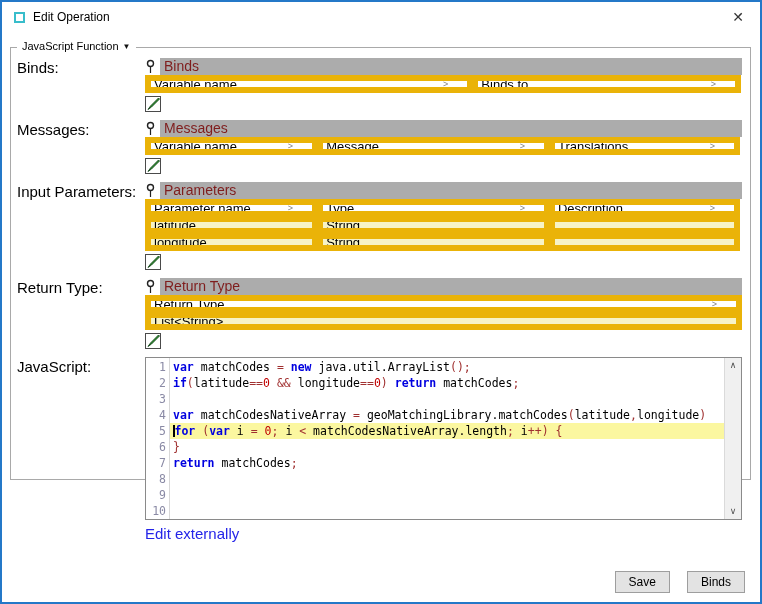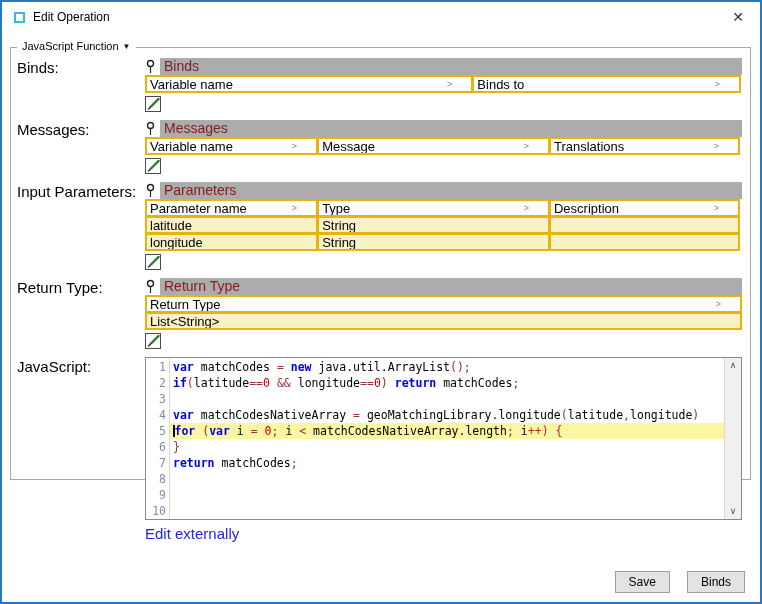--- a/index.html
+++ b/index.html
@@ -18,21 +18,21 @@
   .groupbox-legend{position:absolute; top:-8px; left:6px; background:#fff; padding:0 5px; font-size:11px; display:flex; align-items:center; gap:4px; cursor:pointer;}
   .groupbox-legend .dd{font-size:8px; color:#111;}
   .section{display:flex; margin-bottom:8px;}
   .section-label{width:128px; flex:none; font-size:15px; padding-top:1px;}
   .section-content{flex:1; min-width:0;}
   .table-header{display:flex; height:17px; align-items:center;}
   .pin{width:15px; flex:none; display:flex; align-items:center;}
   .header-bar{flex:1; background:var(--hdr); height:17px; padding-left:4px; font-size:14px; line-height:17px; color:#7f1d1d;}
   .trow{display:flex;}
   .trow + .trow{margin-top:-1px;}
-  .cell{height:18px; border:2px solid #eab308; background:#fff; font-size:13px; padding:0 18px 0 3px; display:flex; justify-content:space-between; align-items:center; overflow:hidden; white-space:nowrap;}
+  .cell{height:18px; border:6px solid #eab308; background:#fff; font-size:13px; padding:0 18px 0 3px; display:flex; justify-content:space-between; align-items:center; overflow:hidden; white-space:nowrap;}
   .cell + .cell{margin-left:-1px;}
   .chev{color:#808080; font-size:9px; padding-right:1px;}
   .dcell{background:var(--rowY);}
   .edit-icon{margin-top:3px; width:16px; height:16px; cursor:pointer;}
   .code-editor{height:163px; border:1px solid #8A8A8A; display:flex; position:relative; background:#fff; overflow:hidden;}
   .gutter{width:24px; flex:none; padding:1px 3px 0 0; text-align:right; font-family:"DejaVu Sans Mono", monospace; font-size:11.5px; color:#8A8AA5; border-right:1px solid #D8D8D8; background:#fff;}
   .lnum{height:16px; line-height:16px;}
   .code-area{flex:1; padding-top:1px; margin-right:17px; overflow:hidden;}
   .cline{height:16px; line-height:16px; white-space:pre; font-family:"DejaVu Sans Mono", monospace; font-size:11.5px; padding-left:3px;}
   .cline.hl{background:var(--hlY);}
@@ -222,21 +222,21 @@
               <div class="lnum">6</div>
               <div class="lnum">7</div>
               <div class="lnum">8</div>
               <div class="lnum">9</div>
               <div class="lnum">10</div>
             </div>
           <div class="code-area" id="code-area">
               <div class="cline"><span class="tok-k">var</span><span class="tok-d"> matchCodes </span><span class="tok-o">=</span><span class="tok-d"> </span><span class="tok-k">new</span><span class="tok-d"> java.util.ArrayList</span><span class="tok-o">();</span></div>
               <div class="cline"><span class="tok-k">if</span><span class="tok-o">(</span><span class="tok-d">latitude</span><span class="tok-o">==</span><span class="tok-n">0</span><span class="tok-d"> </span><span class="tok-o">&amp;&amp;</span><span class="tok-d"> longitude</span><span class="tok-o">==</span><span class="tok-n">0</span><span class="tok-o">)</span><span class="tok-d"> </span><span class="tok-k">return</span><span class="tok-d"> matchCodes</span><span class="tok-o">;</span></div>
               <div class="cline"></div>
-              <div class="cline"><span class="tok-k">var</span><span class="tok-d"> matchCodesNativeArray </span><span class="tok-o">=</span><span class="tok-d"> geoMatchingLibrary.longitude</span><span class="tok-o">(</span><span class="tok-d">latitude</span><span class="tok-o">,</span><span class="tok-d">longitude</span><span class="tok-o">)</span></div>
+              <div class="cline"><span class="tok-k">var</span><span class="tok-d"> matchCodesNativeArray </span><span class="tok-o">=</span><span class="tok-d"> geoMatchingLibrary.matchCodes</span><span class="tok-o">(</span><span class="tok-d">latitude</span><span class="tok-o">,</span><span class="tok-d">longitude</span><span class="tok-o">)</span></div>
               <div class="cline hl"><span class="caret"></span><span class="tok-k">for</span><span class="tok-d"> </span><span class="tok-o">(</span><span class="tok-k">var</span><span class="tok-d"> i </span><span class="tok-o">=</span><span class="tok-d"> </span><span class="tok-n">0</span><span class="tok-o">;</span><span class="tok-d"> i </span><span class="tok-o">&lt;</span><span class="tok-d"> matchCodesNativeArray.length</span><span class="tok-o">;</span><span class="tok-d"> i</span><span class="tok-o">++</span><span class="tok-o">)</span><span class="tok-o"> {</span></div>
               <div class="cline"><span class="tok-o">}</span></div>
               <div class="cline"><span class="tok-k">return</span><span class="tok-d"> matchCodes</span><span class="tok-o">;</span></div>
               <div class="cline"></div>
               <div class="cline"></div>
             </div>
           <div class="vscroll">
             <span class="scroll-arrow">∧</span>
             <span class="scroll-arrow">∨</span>
           </div>

